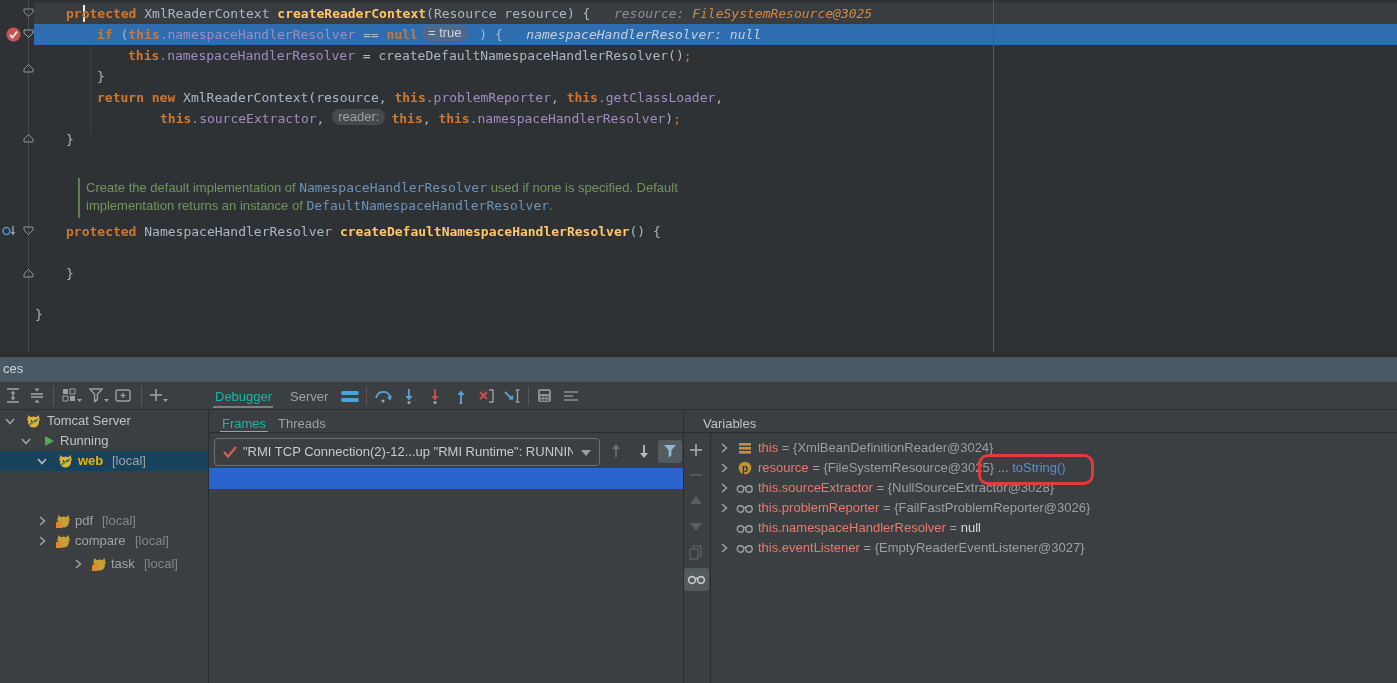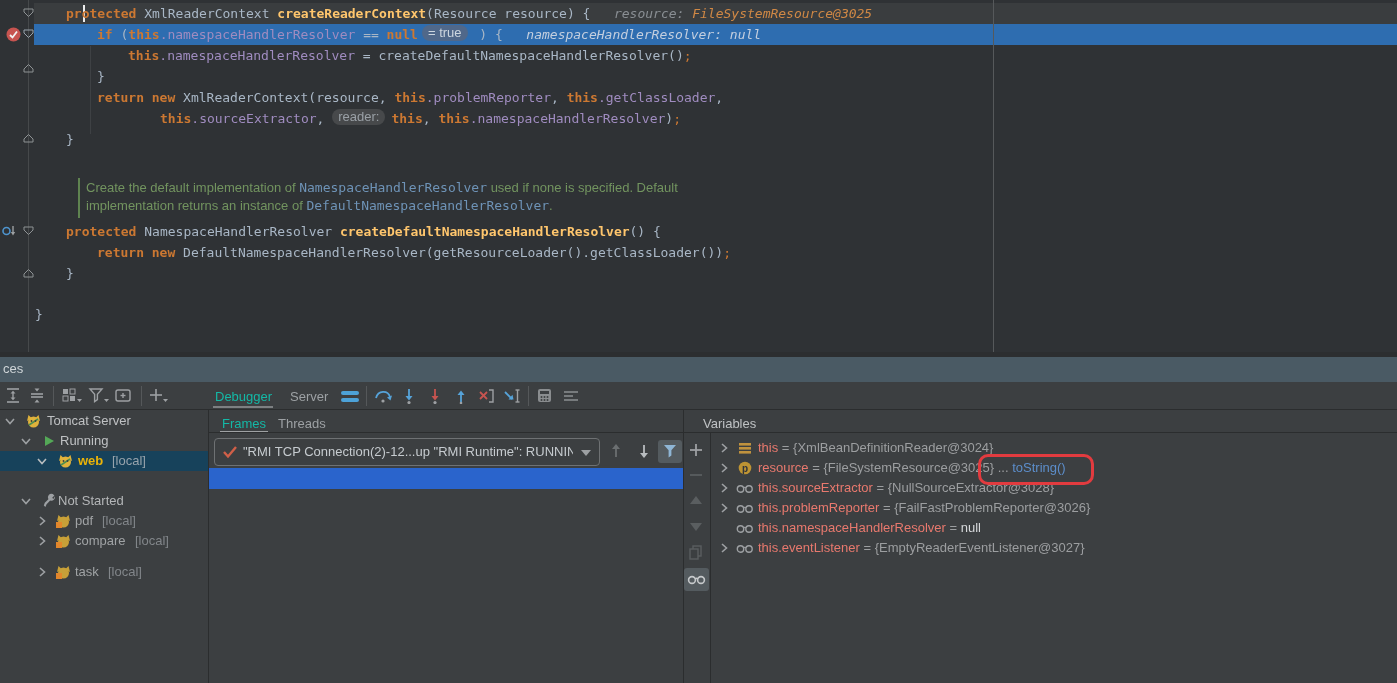--- a/index.html
+++ b/index.html
@@ -132,21 +132,20 @@
 
     <div class="abs mono pln" style="left:66px;top:129px;"><span>}</span></div>
 
     <div class="abs doc" style="left:78px;top:178px;width:640px;">
       <div class="t"><span>Create the default implementation of </span><span class="c">NamespaceHandlerResolver</span><span> used if none is specified. Default</span></div>
       <div class="t"><span>implementation returns an instance of </span><span class="c">DefaultNamespaceHandlerResolver</span><span>.</span></div>
     </div>
 
     <div class="abs mono" style="left:66px;top:221px;"><span class="kw">protected </span><span class="pln">NamespaceHandlerResolver </span><span class="meth">createDefaultNamespaceHandlerResolver</span><span class="pln">() {</span></div>
 
-    <div class="abs mono" style="left:97px;top:242px;"><span class="kw">return </span><span class="kw">new </span><span class="pln">DefaultNamespaceHandlerResolver(getResourceLoader().getClassLoader())</span><span class="semi">;</span></div>
 
     <div class="abs mono pln" style="left:66px;top:263px;"><span>}</span></div>
 
     <div class="abs mono pln" style="left:35px;top:304px;"><span>}</span></div>
   </div>
 
   <div class="abs" style="left:0;top:352px;width:1397px;height:5px;background:#2C2E30;"></div>
 
   <div class="abs" id="svcbar">
     <div class="abs" style="left:3px;top:4px;">ces</div>
@@ -326,33 +325,20 @@
             <polygon points="14,7 12.5,1 9,4.5" fill="#DFB23C"></polygon>
             <circle cx="7.5" cy="8" r="5.5" fill="#DFB23C"></circle>
             <path d="M3 11 L12 5" stroke="#4E8F4E" stroke-width="1.6"></path>
             <circle cx="5.5" cy="7" r="0.9" fill="#3C3F41"></circle>
             <circle cx="9.5" cy="7" r="0.9" fill="#3C3F41"></circle>
           </svg>
         </span>
       <span class="rowlabel" style="left:78px;color:#eab308;font-weight:bold;">web</span>
       <span class="rowlabel suffix" style="left:108px;color:#97A3AC;">[local]</span>
     </div>
-    <div class="abs treerow" style="top:81px;">
-      <span class="abs" style="left:20px;top:4px;">
-          <svg width="12" height="12">
-            <polyline points="2,4 6,8.5 10,4" fill="none" stroke="#9DA0A3" stroke-width="1.6"></polyline>
-          </svg>
-        </span>
-      <span class="abs" style="left:42px;top:2px;">
-          <svg width="14" height="15">
-            <path d="M12.8 3.2a3.6 3.6 0 0 1-4.6 4.4L4.6 11.2 3.4 14l-1.6-1.6 1-2.6 3.6-3.6A3.6 3.6 0 0 1 10.8 1l1.6 1.6-2.2 2.2 1.2 1.2z" fill="#9DA0A3"></path>
-          </svg>
-        </span>
-      <span class="rowlabel" style="left:58px;color:#B4B6B8;">Not Started</span>
-    </div>
     <div class="abs treerow dim" style="top:101px;">
       <span class="abs" style="left:36px;top:4px;">
           <svg width="12" height="12">
             <polyline points="4,2 8.5,6 4,10" fill="none" stroke="#9DA0A3" stroke-width="1.6"></polyline>
           </svg>
         </span>
       <span class="abs" style="left:56px;top:3px;">
           <svg width="15" height="14">
             <polygon points="1,7 2.5,1 6,4.5" fill="#C7A038"></polygon>
             <polygon points="14,7 12.5,1 9,4.5" fill="#C7A038"></polygon>
@@ -373,21 +359,21 @@
           <svg width="15" height="14">
             <polygon points="1,7 2.5,1 6,4.5" fill="#C7A038"></polygon>
             <polygon points="14,7 12.5,1 9,4.5" fill="#C7A038"></polygon>
             <circle cx="7.5" cy="8" r="5.5" fill="#C7A038"></circle>
             <rect x="0" y="8" width="6" height="6" fill="#E2862B"></rect>
           </svg>
         </span>
       <span class="rowlabel" style="left:75px;">compare</span>
       <span class="rowlabel suffix" style="left:131px;">[local]</span>
     </div>
-    <div class="abs treerow dim" style="top:152px;">
+    <div class="abs treerow dim" style="top:144px;margin-left:36px;">
       <span class="abs" style="left:36px;top:4px;">
           <svg width="12" height="12">
             <polyline points="4,2 8.5,6 4,10" fill="none" stroke="#9DA0A3" stroke-width="1.6"></polyline>
           </svg>
         </span>
       <span class="abs" style="left:56px;top:3px;">
           <svg width="15" height="14">
             <polygon points="1,7 2.5,1 6,4.5" fill="#C7A038"></polygon>
             <polygon points="14,7 12.5,1 9,4.5" fill="#C7A038"></polygon>
             <circle cx="7.5" cy="8" r="5.5" fill="#C7A038"></circle>

